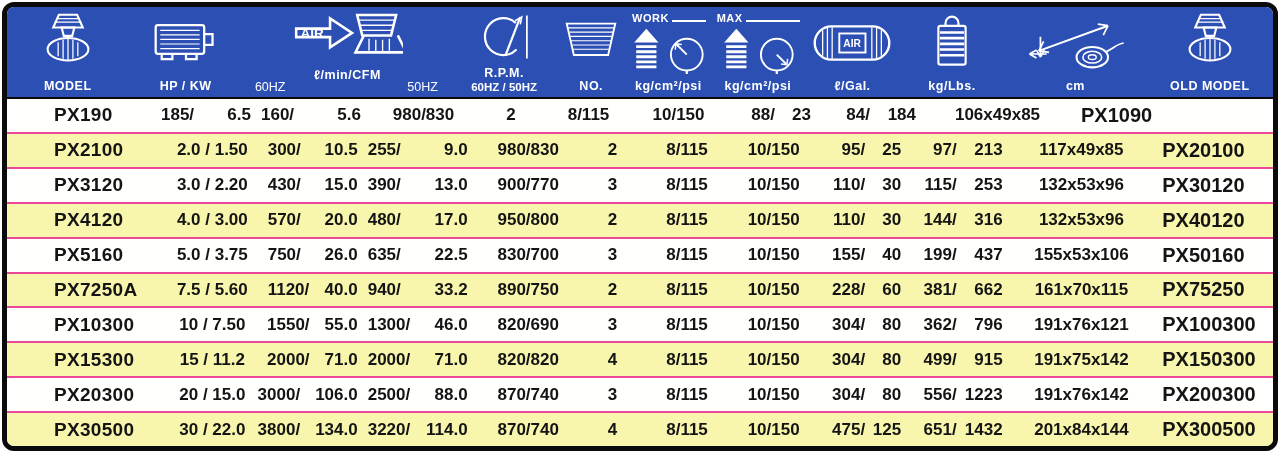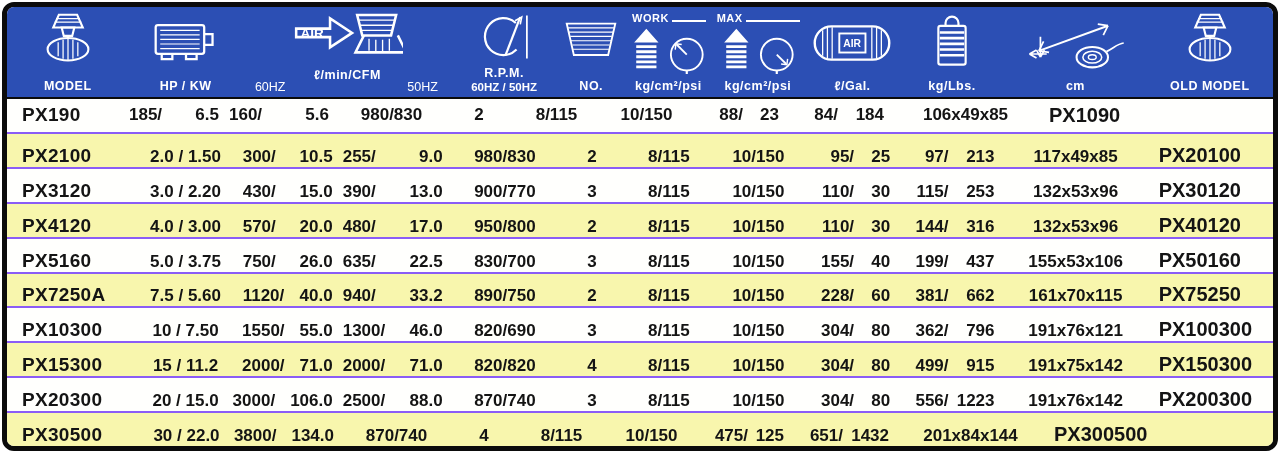--- a/index.html
+++ b/index.html
@@ -19,24 +19,24 @@
   .subhz.l{left:12px}.subhz.r{right:14px}
   .h-rpm .hlabel{bottom:17px;}
   .rpm-sub{position:absolute;left:0;right:0;bottom:4px;text-align:center;font-size:11.5px;font-weight:bold;white-space:nowrap;}
   .tagrow{position:absolute;top:5px;left:6px;right:5px;display:flex;align-items:flex-end;}
   .tagrow span{font-size:11px;font-weight:bold;letter-spacing:.5px;}
   .tagrow .tagline{flex:1;border-bottom:2px solid #fff;margin:0 0 2px 3px;}
   
   .tbody{flex:1;display:flex;flex-direction:column;}
   .row{flex:1;display:flex;align-items:stretch;background:#fffffd;}
   .row:nth-child(even){background:#f8f6ad;}
-  .row + .row{border-top:2px solid #8b5cf6;align-items:flex-end;}
+  .row + .row{border-top:2px solid #ec4899;}
   .c{display:flex;align-items:center;justify-content:center;box-sizing:border-box;
      font-weight:bold;font-size:17px;color:#141414;white-space:nowrap;}
-  .c-model{width:122px;justify-content:flex-start;padding-left:15px;font-size:19px;letter-spacing:.3px;}
+  .c-model{width:122px;justify-content:flex-start;padding-left:15px;font-size:19px;letter-spacing:.3px;margin-left:32px;}
   .c-hp{width:115px;}
   .c-air60{width:100px}.c-air50{width:110px}
   .c-rpm{width:105px}.c-no{width:70px}.c-work{width:85px}.c-max{width:95px}
   .c-tank{width:95px}.c-weight{width:105px}.c-dims{width:143px}
   .c-old{width:127px;justify-content:flex-start;padding-left:12px;font-size:20px;}
   .pair{justify-content:flex-end;padding-right:10px;}
   .pair .pl{flex:1;text-align:right;}
   .pair .pr{text-align:right;}
   .c-air60 .pr,.c-air50 .pr{width:52px;padding-left:15px;}
   .c-tank .pr{width:36px;}
@@ -419,20 +419,24 @@
           <div class="c c-dims">191x76x142</div>
           <div class="c c-old">PX200300</div>
         </div>
         <div class="row">
           <div class="c c-model">PX30500</div>
           <div class="c c-hp">30 / 22.0</div>
           <div class="c c-air60 pair">
             <span class="pl">3800/</span>
             <span class="pr">134.0</span>
           </div>
+          <div class="c c-air50 pair">
+            <span class="pl">3220/</span>
+            <span class="pr">114.0</span>
+          </div>
           <div class="c c-rpm">870/740</div>
           <div class="c c-no">4</div>
           <div class="c c-work">8/115</div>
           <div class="c c-max">10/150</div>
           <div class="c c-tank pair">
             <span class="pl">475/</span>
             <span class="pr">125</span>
           </div>
           <div class="c c-weight pair">
             <span class="pl">651/</span>

